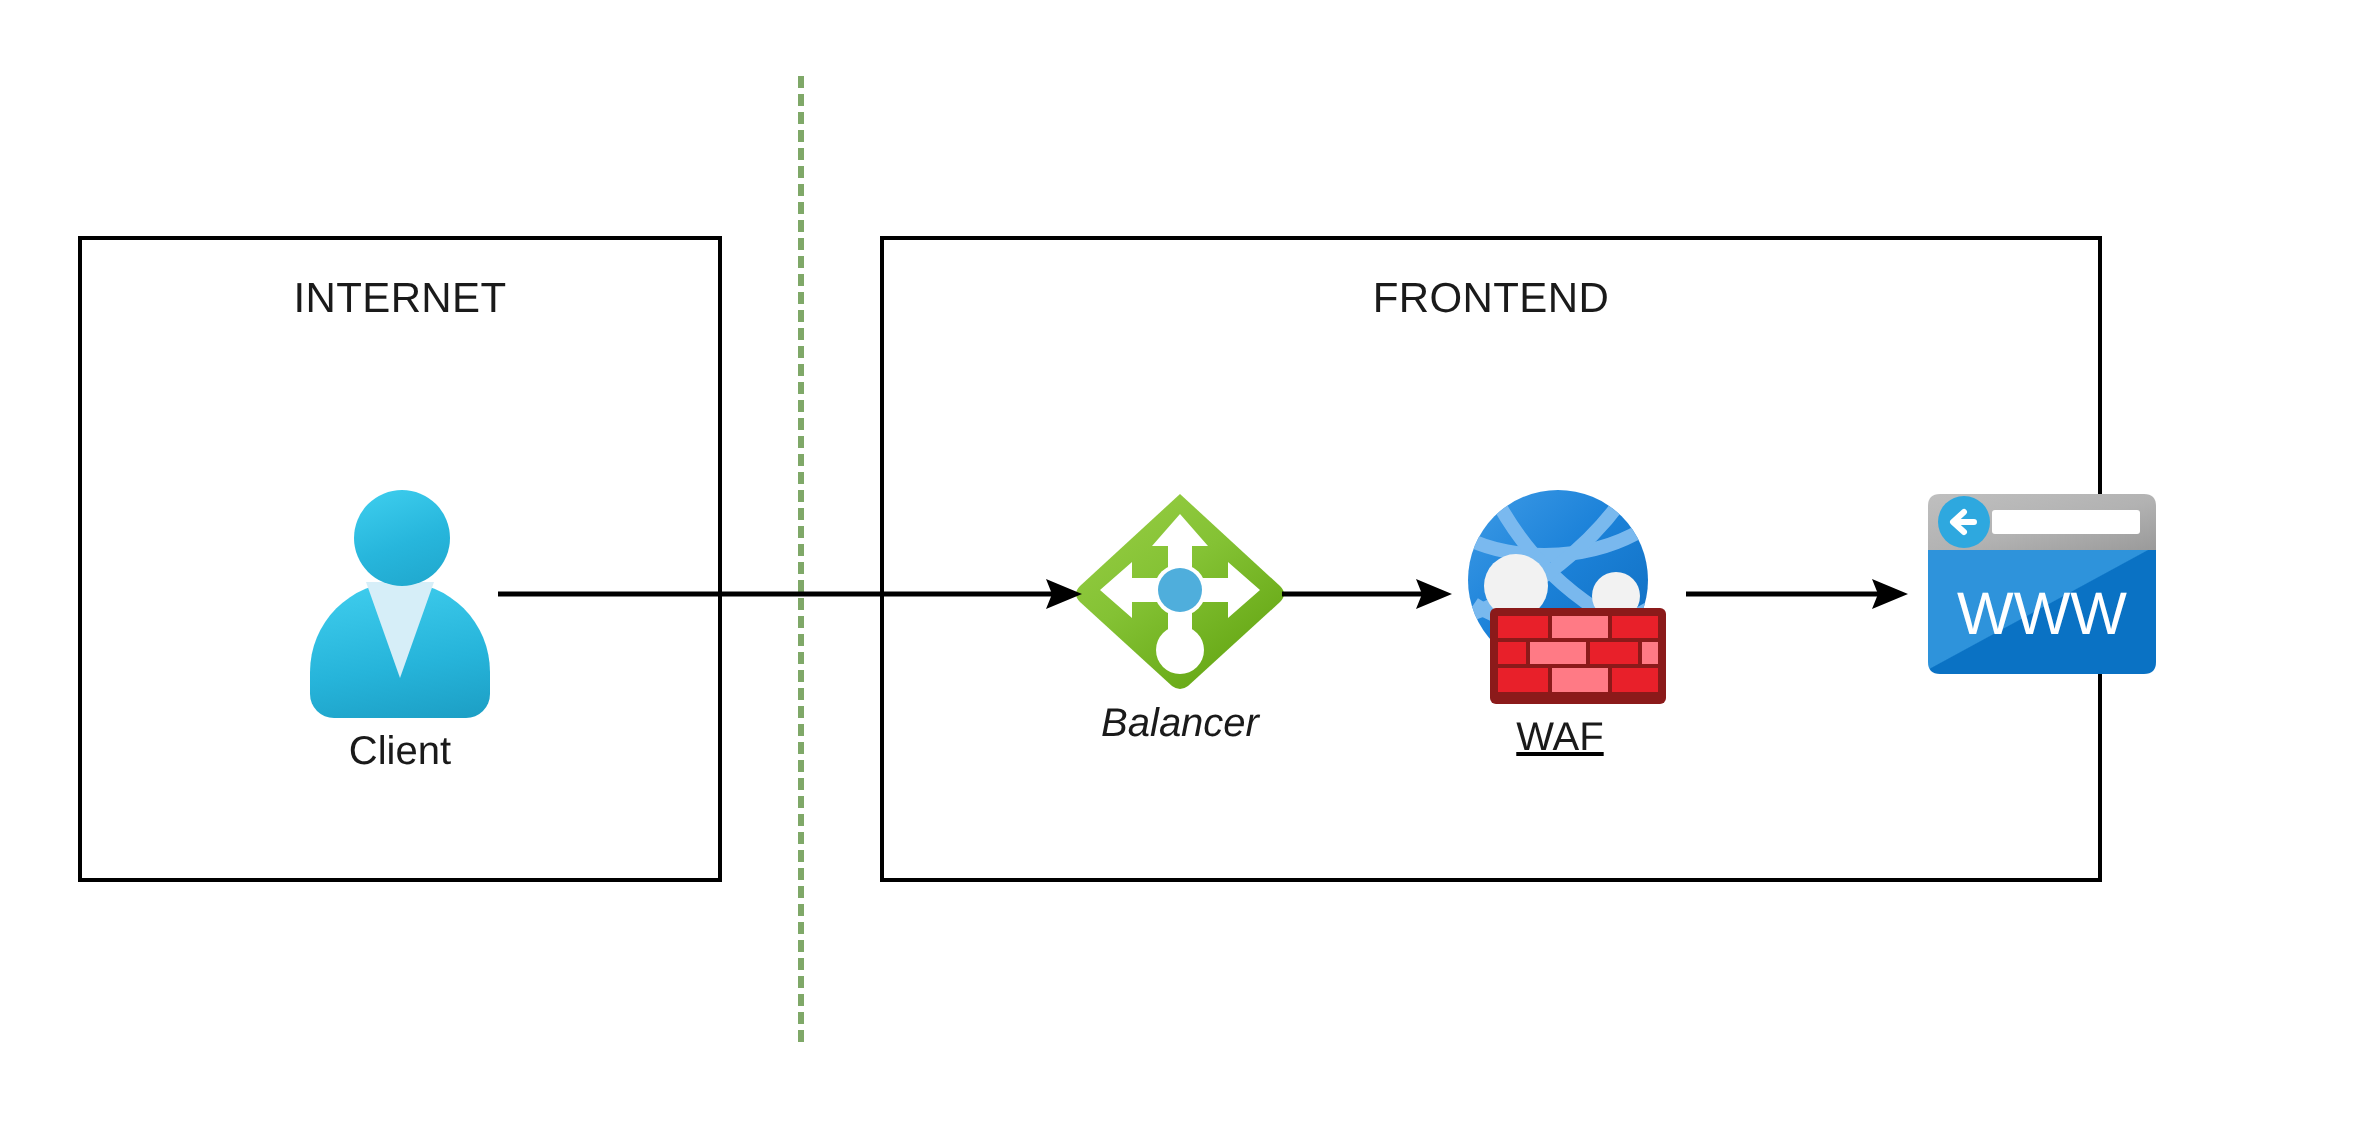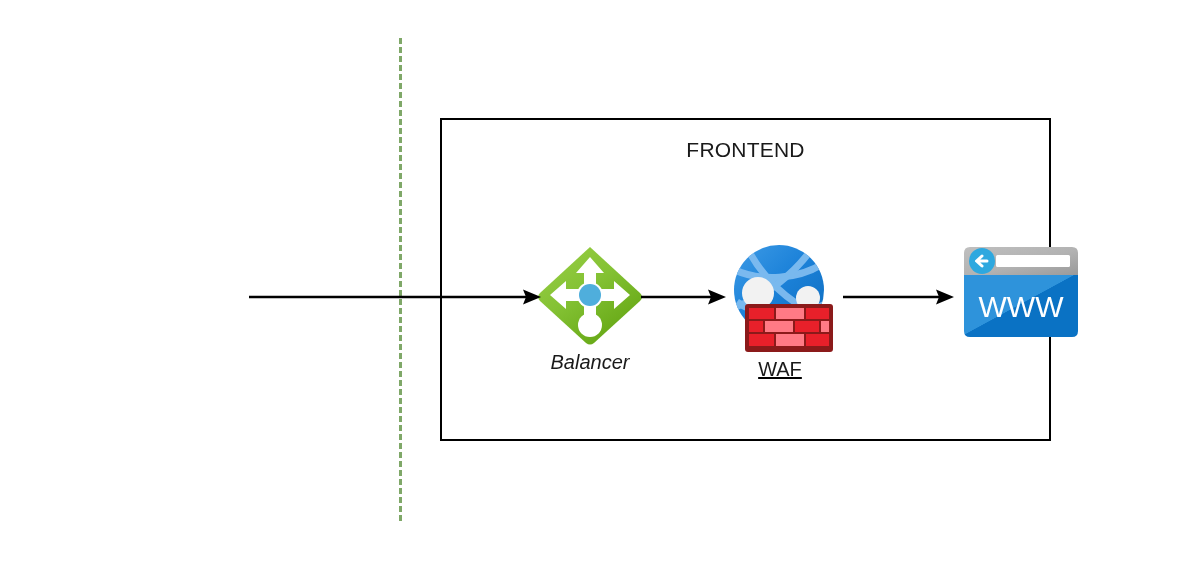--- a/index.html
+++ b/index.html
@@ -110,27 +110,38 @@
     position: absolute;
     height: 18px;
   }
   .arrow svg { display: block; overflow: visible; }
 </style>
 </head>
 <body>
 
 <div id="canvas">
 
+  <div class="zone" id="zone-internet">
+    <div class="zone-title">INTERNET</div>
+  </div>
 
   <div class="zone" id="zone-frontend">
     <div class="zone-title">FRONTEND</div>
   </div>
 
   <div id="separator"></div>
 
+  <div class="node" style="left:153px; top:245px; width:94px;">
+    <div class="node-icon" id="icon-client">
+      <div class="person-body"></div>
+      <div class="person-collar"></div>
+      <div class="person-head"></div>
+    </div>
+    <div class="node-label">Client</div>
+  </div>
 
   <div class="node" style="left:536px; top:245px; width:108px;font-style:italic;">
     <div class="node-icon" id="icon-balancer">
       <svg class="diamond-wrap" viewBox="0 0 108 100" xmlns="http://www.w3.org/2000/svg">
         <defs>
           <linearGradient id="balGrad" x1="0" y1="0" x2="0.75" y2="1">
             <stop offset="0%" stop-color="#9ACF46"></stop>
             <stop offset="48%" stop-color="#84C234"></stop>
             <stop offset="100%" stop-color="#63A512"></stop>
           </linearGradient>

